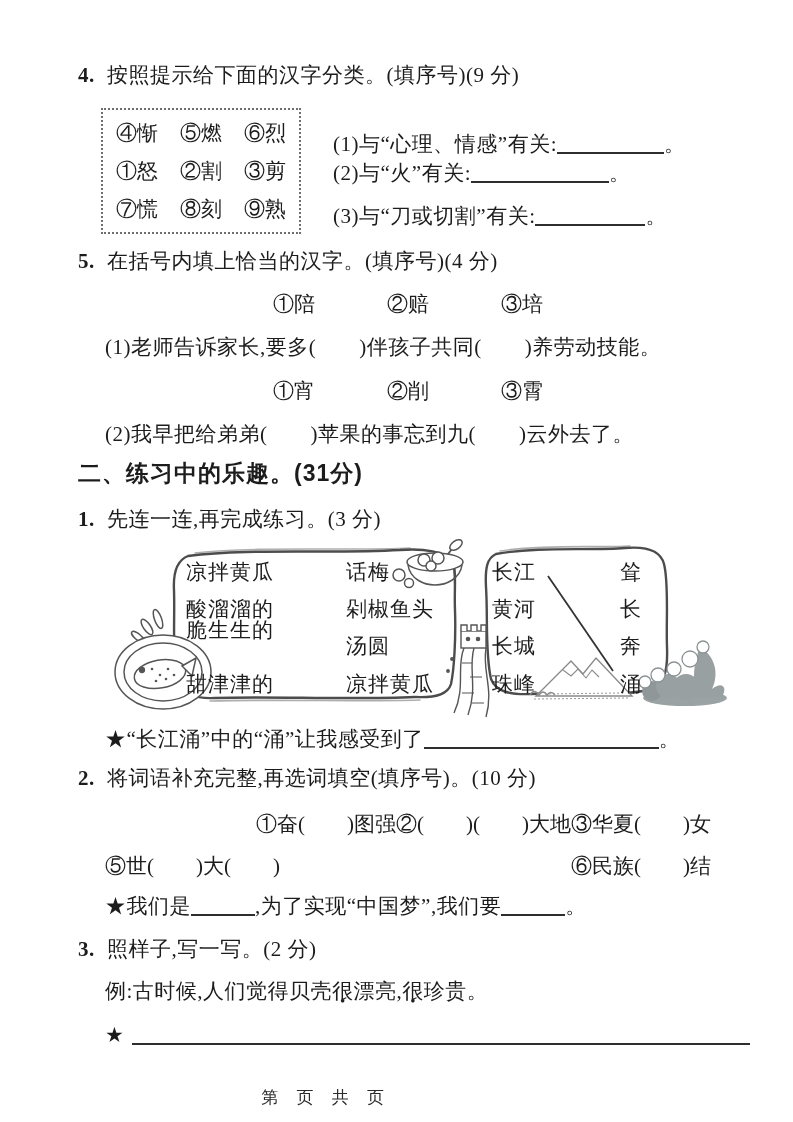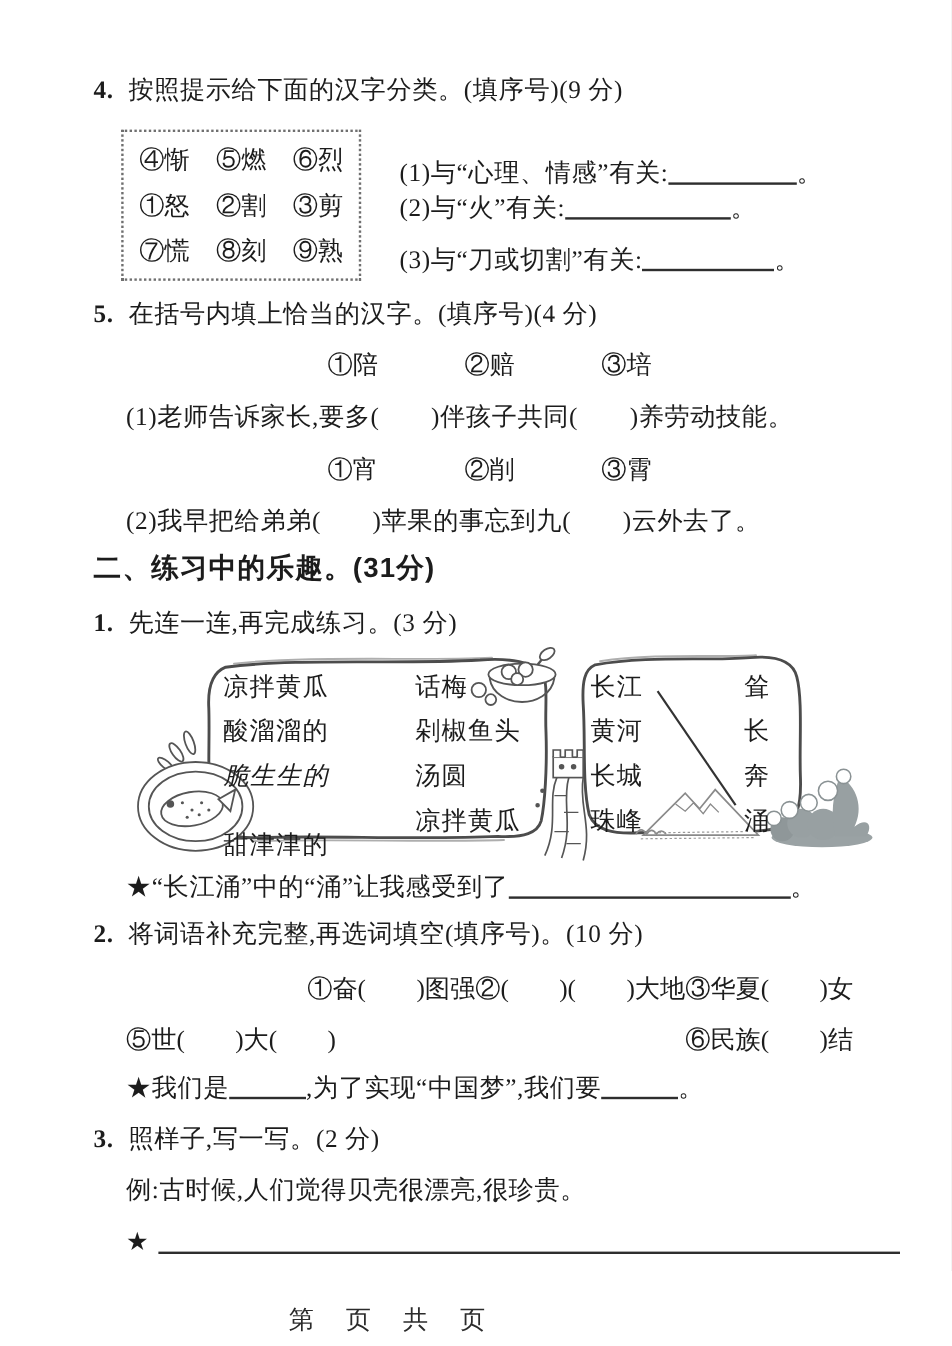--- a/index.html
+++ b/index.html
@@ -20,21 +20,21 @@
   .orow { display:flex; justify-content:space-between; font-size:21px; }
   .optrow { position:absolute; display:flex; column-gap:72px; font-size:21px; }
   .sprow { position:absolute; display:flex; justify-content:space-between; font-size:21px; }
   .em-dot { position:relative; }
   .em-dot::after {
     content:"•"; position:absolute; left:50%; transform:translateX(-50%);
     top:1.0em; font-size:15px; color:#222; line-height:1;
   }
   .figtext { position:absolute; white-space:nowrap; font-size:21px; letter-spacing:1px; }
   svg { display:block; }
-  .footer { position:absolute; left:0; width:652px; text-align:center; font-size:21px; letter-spacing:7px; color:#2b2b2b;font-family:Liberation Mono, monospace; }
+  .footer { position:absolute; left:0; width:652px; text-align:center; font-size:17px; letter-spacing:7px; color:#2b2b2b; }
 </style>
 </head>
 <body>
 
 <div class="page">
 
   <span class="t qnum" style="left:78px; top:62px;">4.</span>
   <span class="t" style="left:107px; top:62px;">按照提示给下面的汉字分类。(填序号)(9 分)</span>
 
   <div class="obox" style="left:101px; top:108px; width:200px; height:126px;">
@@ -167,22 +167,22 @@
           <circle cx="558" cy="140" r="7"></circle>
         <circle cx="574" cy="134" r="7"></circle>
           <circle cx="590" cy="124" r="8"></circle>
           <circle cx="603" cy="112" r="6"></circle>
       </g>
     </g>
   </svg>
 
   <span class="figtext" style="left:186px; top:558px;">凉拌黄瓜</span>
   <span class="figtext" style="left:186px; top:595px;">酸溜溜的</span>
-  <span class="figtext" style="left:186px; top:632px;font-style:italic;">脆生生的</span>
-  <span class="figtext" style="left:186px; top:670px;margin-top:20px;">甜津津的</span>
+  <span class="figtext" style="left:186px; top:616px;">脆生生的</span>
+  <span class="figtext" style="left:186px; top:670px;">甜津津的</span>
   <span class="figtext" style="left:346px; top:558px;">话梅</span>
   <span class="figtext" style="left:346px; top:595px;">剁椒鱼头</span>
   <span class="figtext" style="left:346px; top:632px;">汤圆</span>
   <span class="figtext" style="left:346px; top:670px;">凉拌黄瓜</span>
 
   <span class="figtext" style="left:492px; top:558px;">长江</span>
   <span class="figtext" style="left:492px; top:595px;">黄河</span>
   <span class="figtext" style="left:492px; top:632px;">长城</span>
   <span class="figtext" style="left:492px; top:670px;">珠峰</span>
   <span class="figtext" style="left:620px; top:558px;">耸</span>

